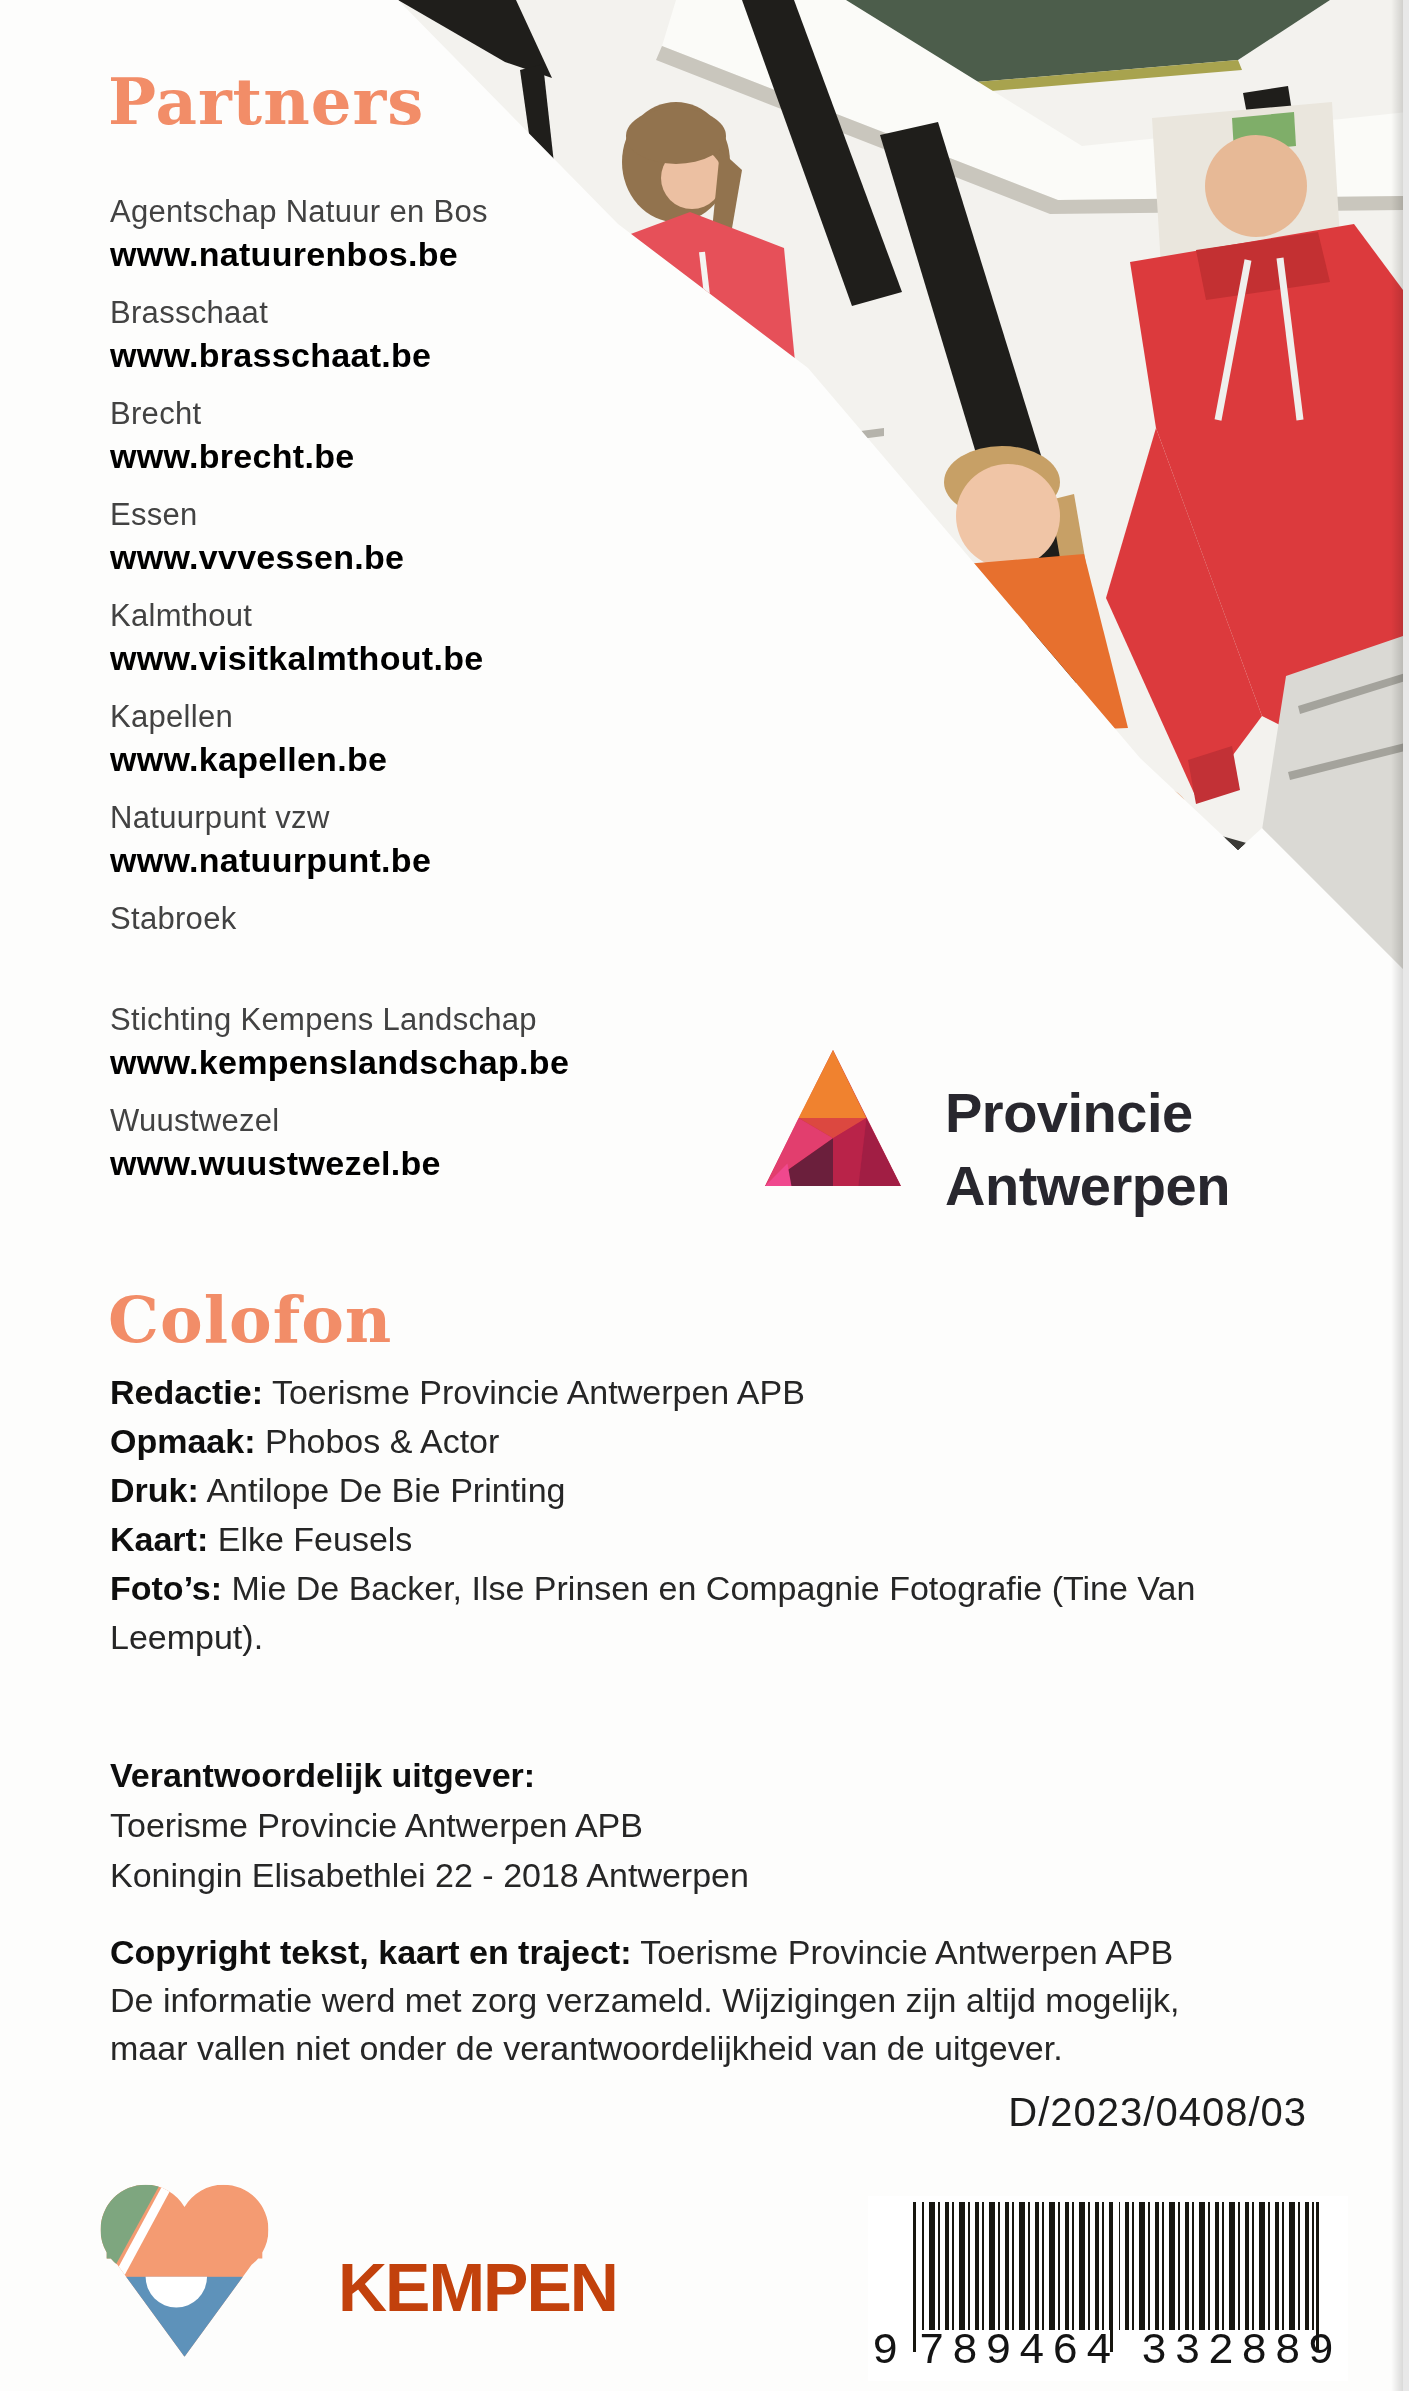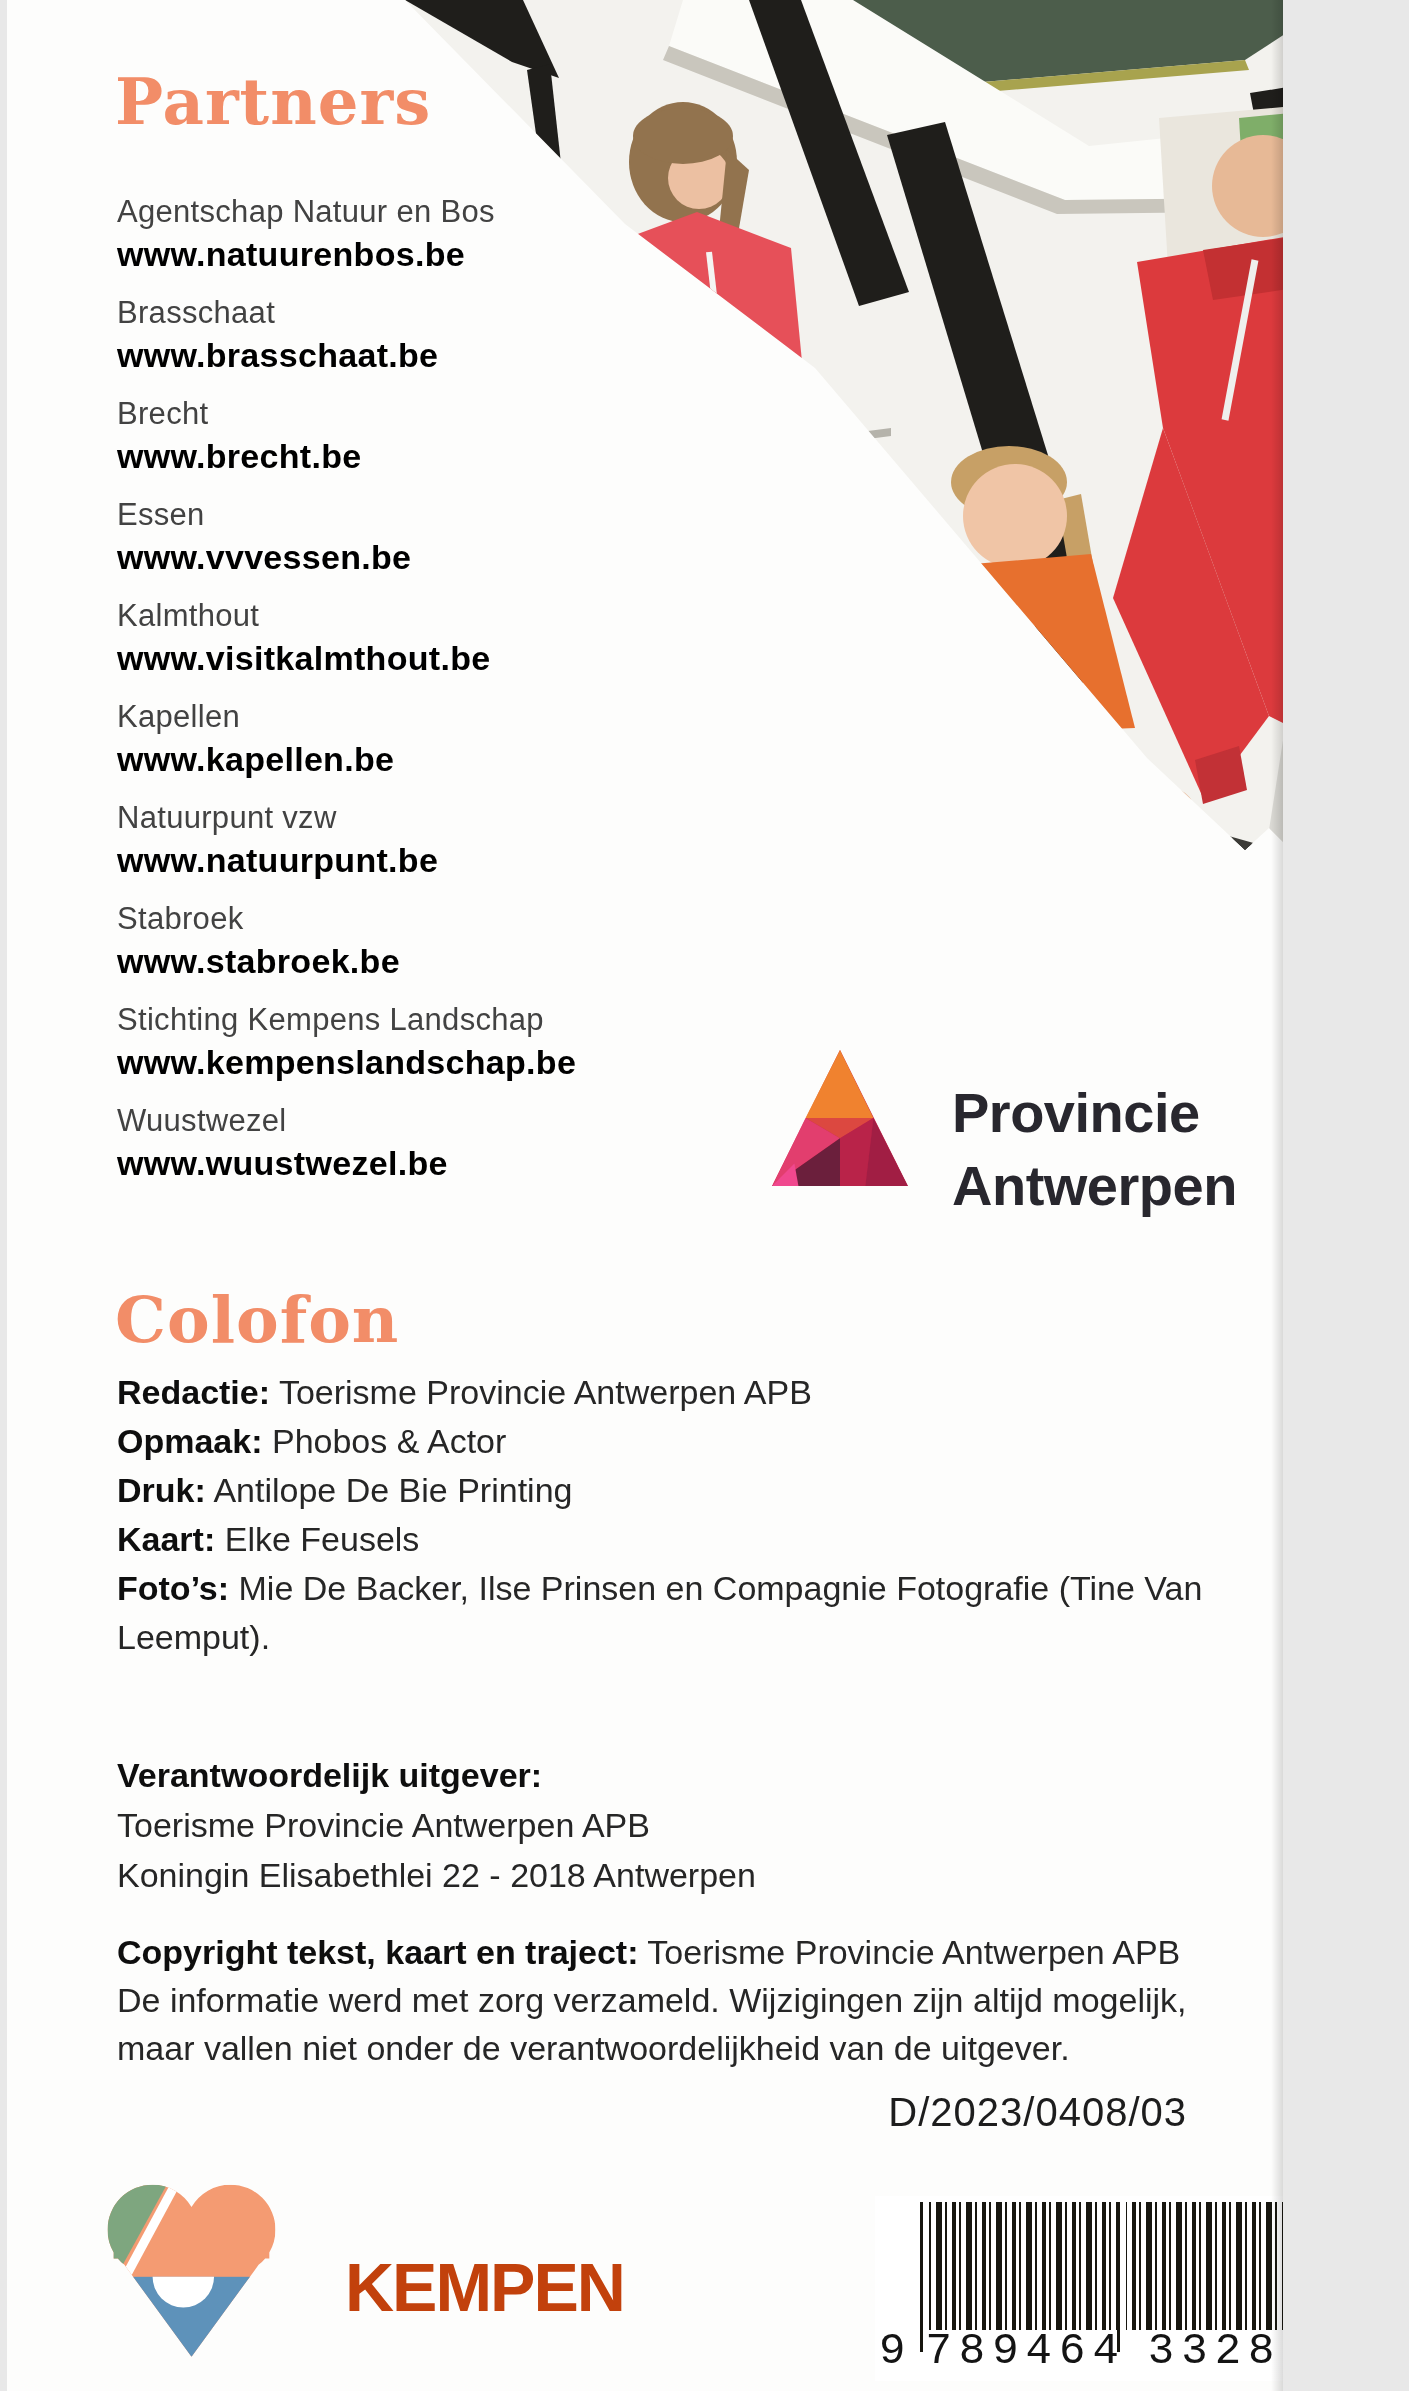--- a/index.html
+++ b/index.html
@@ -1,19 +1,19 @@
 <!DOCTYPE html>
 <html><head>
 <meta charset="utf-8">
 <style>
   html,body{margin:0;padding:0;background:#e8e8e8;}
   .page{
-    position:relative; width:1276px; height:2391px;
+    position:relative; width:1403px; height:2391px;
     background:#fdfdfc; overflow:hidden;
-    font-family:"Liberation Sans", sans-serif; color:#1c1c1c;margin-left:7px;
+    font-family:"Liberation Sans", sans-serif; color:#1c1c1c;
   }
   
   .photo{
     position:absolute; left:0; top:0; width:1409px; height:1000px;
     clip-path: polygon(398px 0px, 1409px 0px, 1409px 975px, 1262px 828px,
                        1238px 850px, 1140px 758px, 808px 368px, 618px 224px);
   }
   .photo svg{display:block;}
   
   .script-heading{
@@ -181,21 +181,20 @@
     <div class="partner">
       <div class="pname">Kapellen</div>
       <div class="purl">www.kapellen.be</div>
     </div>
     <div class="partner">
       <div class="pname">Natuurpunt vzw</div>
       <div class="purl">www.natuurpunt.be</div>
     </div>
     <div class="partner">
       <div class="pname">Stabroek</div>
-      <div class="purl">www.stabroek.be</div>
     </div>
     <div class="partner">
       <div class="pname">Stichting Kempens Landschap</div>
       <div class="purl">www.kempenslandschap.be</div>
     </div>
     <div class="partner">
       <div class="pname">Wuustwezel</div>
       <div class="purl">www.wuustwezel.be</div>
     </div>
   </div>

